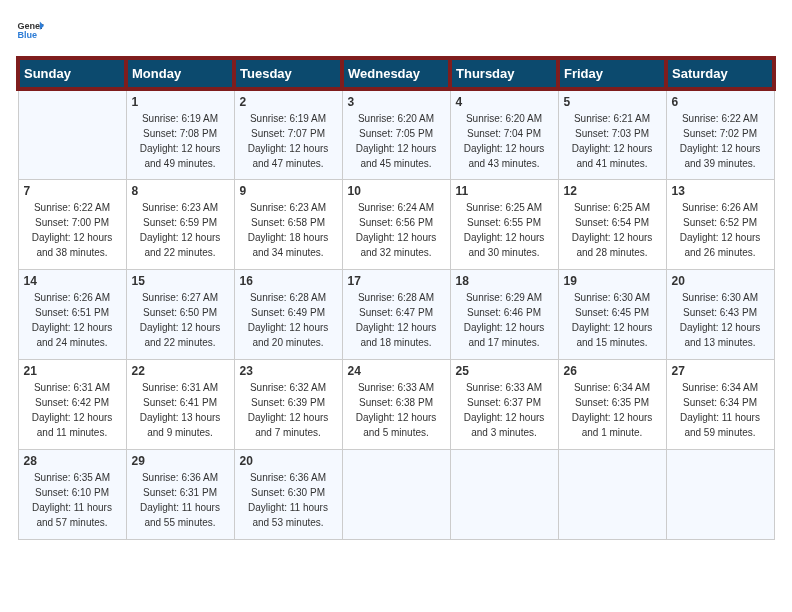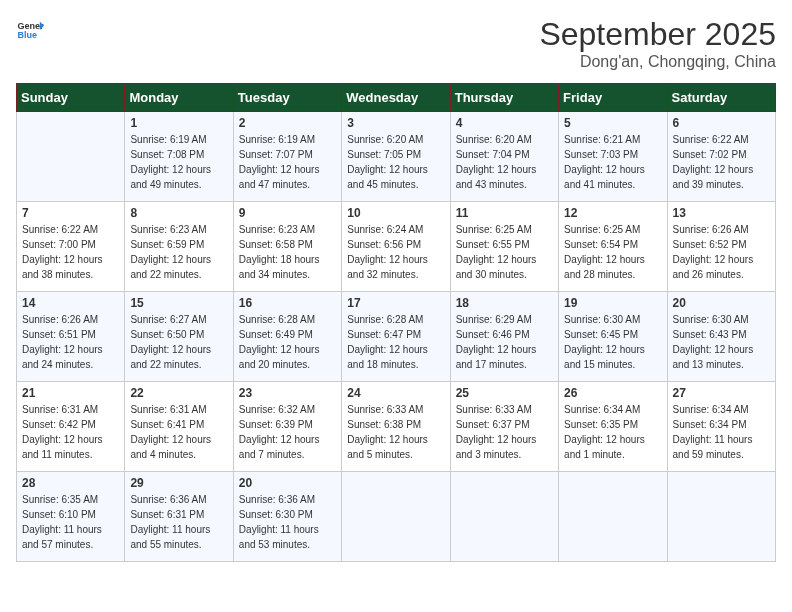--- a/index.html
+++ b/index.html
@@ -36,26 +36,26 @@
     .location-title {
       font-size: 16px;
       color: #555;
     }
     table {
       width: 100%;
       border-collapse: collapse;
       table-layout: fixed;
     }
     thead tr th {
-      background-color: #14532d;
+      background-color: #0c4a6e;
       color: #fff;
       font-size: 13px;
       padding: 6px 4px;
       text-align: left;
-      border: 1px solid #7f1d1d;
+      border: 4px solid #7f1d1d;
     }
     tbody tr td {
       vertical-align: top;
       border: 1px solid #ccc;
       padding: 4px 5px;
       font-size: 10px;
       color: #333;
       height: 90px;
     }
     tbody tr:nth-child(odd) td {
@@ -65,36 +65,33 @@
       background-color: #ffffff;
     }
     .day-number {
       font-weight: bold;
       font-size: 12px;
       display: block;
       margin-bottom: 2px;
     }
     .day-info {
       line-height: 1.5;
+      text-align: center;
     }
   </style>
 </head>
 <body>
 
 <div class="header-area">
   <div class="logo">
     <svg class="logo-icon" viewBox="0 0 40 40" xmlns="http://www.w3.org/2000/svg">
       <text x="2" y="18" font-size="13" font-weight="bold" fill="#333">General</text>
       <text x="2" y="32" font-size="13" font-weight="bold" fill="#2e7dd6">Blue</text>
       <polygon points="34,8 40,14 34,20" fill="#2e7dd6"></polygon>
     </svg>
-  </div>
-  <div class="title-area">
-    <div class="month-title">September 2025</div>
-    <div class="location-title">Dong'an, Chongqing, China</div>
   </div>
 </div>
 
 <table>
   <thead>
     <tr id="header-row">
         <th>Sunday</th>
         <th>Monday</th>
         <th>Tuesday</th>
         <th>Wednesday</th>
@@ -191,21 +188,21 @@
           <div class="day-info"><span>Sunrise: 6:30 AM</span><br><span>Sunset: 6:43 PM</span><br><span>Daylight: 12 hours and 13 minutes.</span></div>
         </td>
       </tr>
       <tr>
         <td>
           <span class="day-number">21</span>
           <div class="day-info"><span>Sunrise: 6:31 AM</span><br><span>Sunset: 6:42 PM</span><br><span>Daylight: 12 hours and 11 minutes.</span></div>
         </td>
         <td>
           <span class="day-number">22</span>
-          <div class="day-info"><span>Sunrise: 6:31 AM</span><br><span>Sunset: 6:41 PM</span><br><span>Daylight: 12 hours and 4 minutes.</span></div>
+          <div class="day-info"><span>Sunrise: 6:31 AM</span><br><span>Sunset: 6:41 PM</span><br><span>Daylight: 13 hours and 9 minutes.</span></div>
         </td>
         <td>
           <span class="day-number">23</span>
           <div class="day-info"><span>Sunrise: 6:32 AM</span><br><span>Sunset: 6:39 PM</span><br><span>Daylight: 12 hours and 7 minutes.</span></div>
         </td>
         <td>
           <span class="day-number">24</span>
           <div class="day-info"><span>Sunrise: 6:33 AM</span><br><span>Sunset: 6:38 PM</span><br><span>Daylight: 12 hours and 5 minutes.</span></div>
         </td>
         <td>

